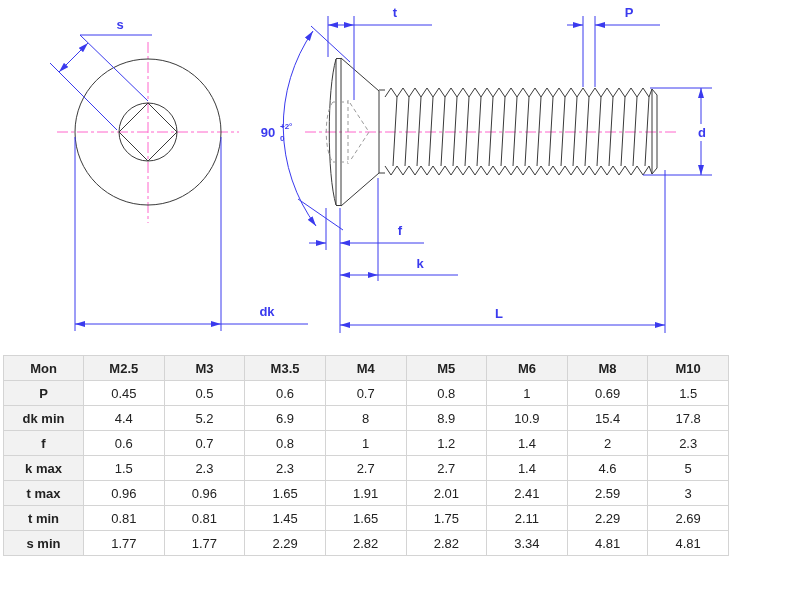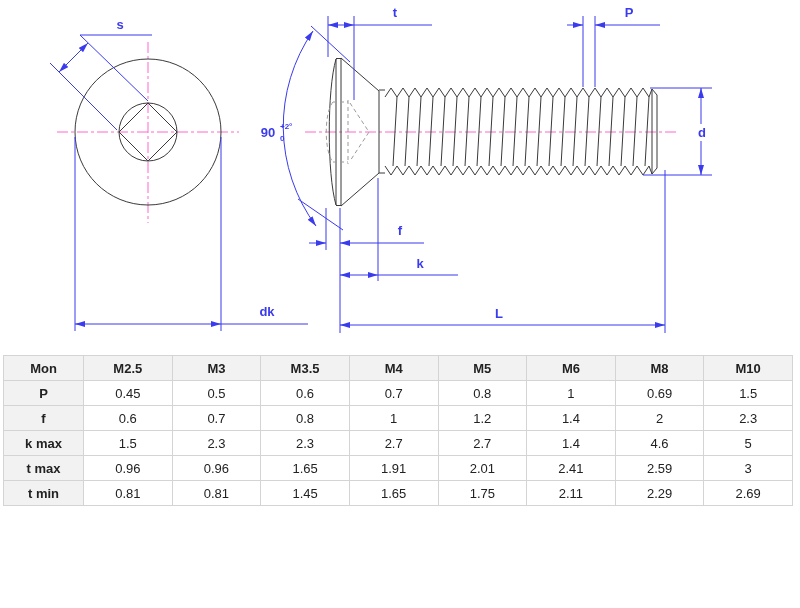--- a/index.html
+++ b/index.html
@@ -15,21 +15,21 @@
   #stage{position:relative;width:800px;height:608px;background:#ffffff;overflow:hidden;
          font-family:"Liberation Sans",sans-serif;}
   #drawing{position:absolute;left:0;top:0;}
   .g{stroke:var(--outline);fill:none;stroke-width:1;}
   .b{stroke:var(--dimension);fill:none;stroke-width:1;}
   .c{stroke:var(--centerline);fill:none;stroke-width:1;stroke-dasharray:11 3 3 3;}
   .h{stroke:var(--hidden);fill:none;stroke-width:1;stroke-dasharray:4 3;}
   text.lbl{fill:var(--dimension);font:bold 13px "Liberation Sans",sans-serif;text-anchor:middle;}
   text.tol{fill:var(--dimension);font:bold 8px "Liberation Sans",sans-serif;text-anchor:start;}
   
-  #spec-table{position:absolute;left:3px;top:355px;width:790px;border-collapse:collapse;
+  #spec-table{position:absolute;left:3px;top:355px;width:726px;border-collapse:collapse;
               table-layout:fixed;font-family:"Liberation Sans",sans-serif;font-size:13px;
               color:var(--table-text);}
   #spec-table th,#spec-table td{border:1px solid var(--table-border);height:24px;
               text-align:center;vertical-align:middle;padding:0;overflow:hidden;}
   #spec-table th{background:var(--table-head-bg);font-weight:bold;}
   #spec-table td{background:#ffffff;font-weight:normal;}
 </style>
 </head>
 <body>
 
@@ -211,20 +211,31 @@
           <td>0.45</td>
           <td>0.5</td>
           <td>0.6</td>
           <td>0.7</td>
           <td>0.8</td>
           <td>1</td>
           <td>0.69</td>
           <td>1.5</td>
         </tr>
         <tr>
+          <th>dk min</th>
+          <td>4.4</td>
+          <td>5.2</td>
+          <td>6.9</td>
+          <td>8</td>
+          <td>8.9</td>
+          <td>10.9</td>
+          <td>15.4</td>
+          <td>17.8</td>
+        </tr>
+        <tr>
           <th>f</th>
           <td>0.6</td>
           <td>0.7</td>
           <td>0.8</td>
           <td>1</td>
           <td>1.2</td>
           <td>1.4</td>
           <td>2</td>
           <td>2.3</td>
         </tr>
@@ -254,16 +265,27 @@
           <th>t min</th>
           <td>0.81</td>
           <td>0.81</td>
           <td>1.45</td>
           <td>1.65</td>
           <td>1.75</td>
           <td>2.11</td>
           <td>2.29</td>
           <td>2.69</td>
         </tr>
+        <tr>
+          <th>s min</th>
+          <td>1.77</td>
+          <td>1.77</td>
+          <td>2.29</td>
+          <td>2.82</td>
+          <td>2.82</td>
+          <td>3.34</td>
+          <td>4.81</td>
+          <td>4.81</td>
+        </tr>
       </tbody>
     </table>
 
 </div>
 
 </body></html>

